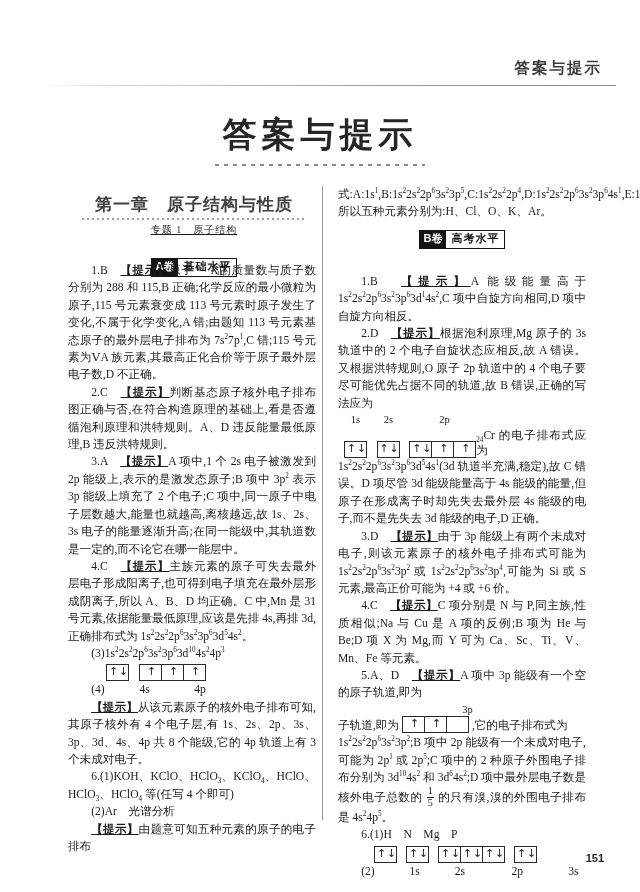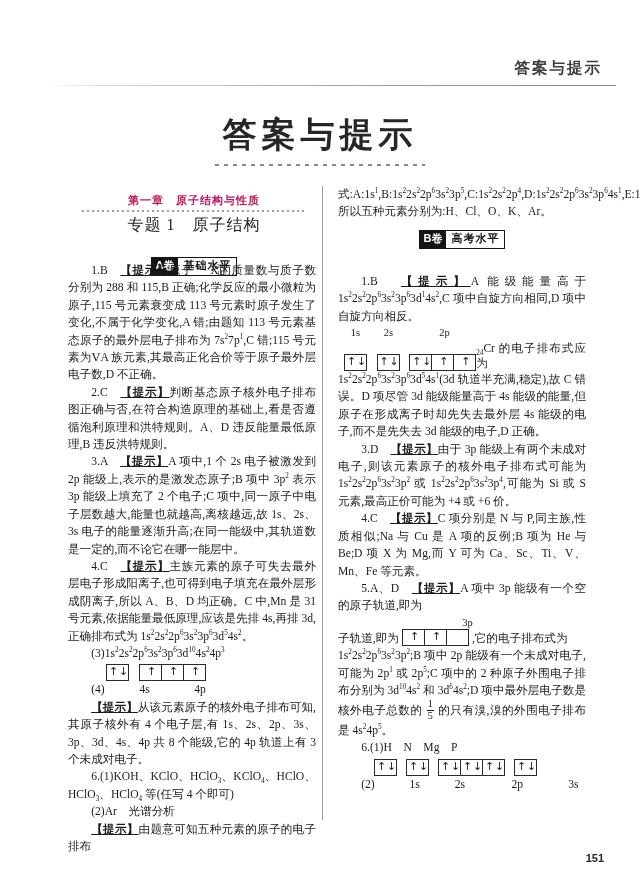--- a/index.html
+++ b/index.html
@@ -46,29 +46,29 @@
     width:210px;height:2px;
     background-image:repeating-linear-gradient(to right,#8a8a8a 0px,#8a8a8a 4px,transparent 4px,transparent 9px);
   }
 
   
   .chapter{
     position:absolute;left:68px;width:252px;top:193px;text-align:center;
   }
   .chapter-line{
     font-family:"Liberation Sans","DejaVu Sans",sans-serif;
-    font-weight:bold;font-size:11px;letter-spacing:1px;color:#be185d;
+    font-weight:bold;font-size:17px;letter-spacing:1px;color:#404040;
     white-space:nowrap;
   }
   .chapter-dots{
     margin:2px auto 3px auto;width:224px;height:2px;
     background-image:repeating-linear-gradient(to right,#a0a0a0 0px,#a0a0a0 2px,transparent 2px,transparent 5px);
   }
   .chapter-sub{
-    font-size:16px;letter-spacing:1px;color:#1d1d1d;white-space:nowrap;
+    font-size:10px;letter-spacing:1px;color:#1d1d1d;white-space:nowrap;text-decoration:underline;
   }
 
   
   .badge{
     display:inline-flex;align-items:stretch;
     border:1px solid #141414;
     height:17px;
     font-family:"Liberation Sans","DejaVu Sans",sans-serif;
     font-size:11px;font-weight:bold;line-height:15px;
   }
@@ -236,20 +236,23 @@
       <span class="badge">
         <span class="b-dark">B卷</span>
         <span class="b-light">高考水平</span>
       </span>
     </div>
 
     <p class="para">
       <span>1.B</span>　<span class="hint">【提示】</span><span>A 能级能量高于 </span><span class="cfg-render"><span>1s</span><sup>2</sup><span>2s</span><sup>2</sup><span>2p</span><sup>6</sup><span>3s</span><sup>2</sup><span>3p</span><sup>6</sup><span>3d</span><sup>1</sup><span>4s</span><sup>2</sup></span><span>,C 项中自旋方向相同,D 项中自旋方向相反。</span>
     </p>
 
+    <p class="para">
+      <span>2.D</span>　<span class="hint">【提示】</span><span>根据泡利原理,Mg 原子的 3s 轨道中的 2 个电子自旋状态应相反,故 A 错误。又根据洪特规则,O 原子 2p 轨道中的 4 个电子要尽可能优先占据不同的轨道,故 B 错误,正确的写法应为</span>
+    </p>
 
     <div class="lbl-row" style="margin-left:6px;">
       <span class="lbl" style="width:23px;">1s</span>
       <span style="width:10px;"></span>
       <span class="lbl" style="width:23px;">2s</span>
       <span style="width:10px;"></span>
       <span class="lbl" style="width:69px;">2p</span>
     </div>
 
     <div class="orb-row" style="margin-left:6px;">

